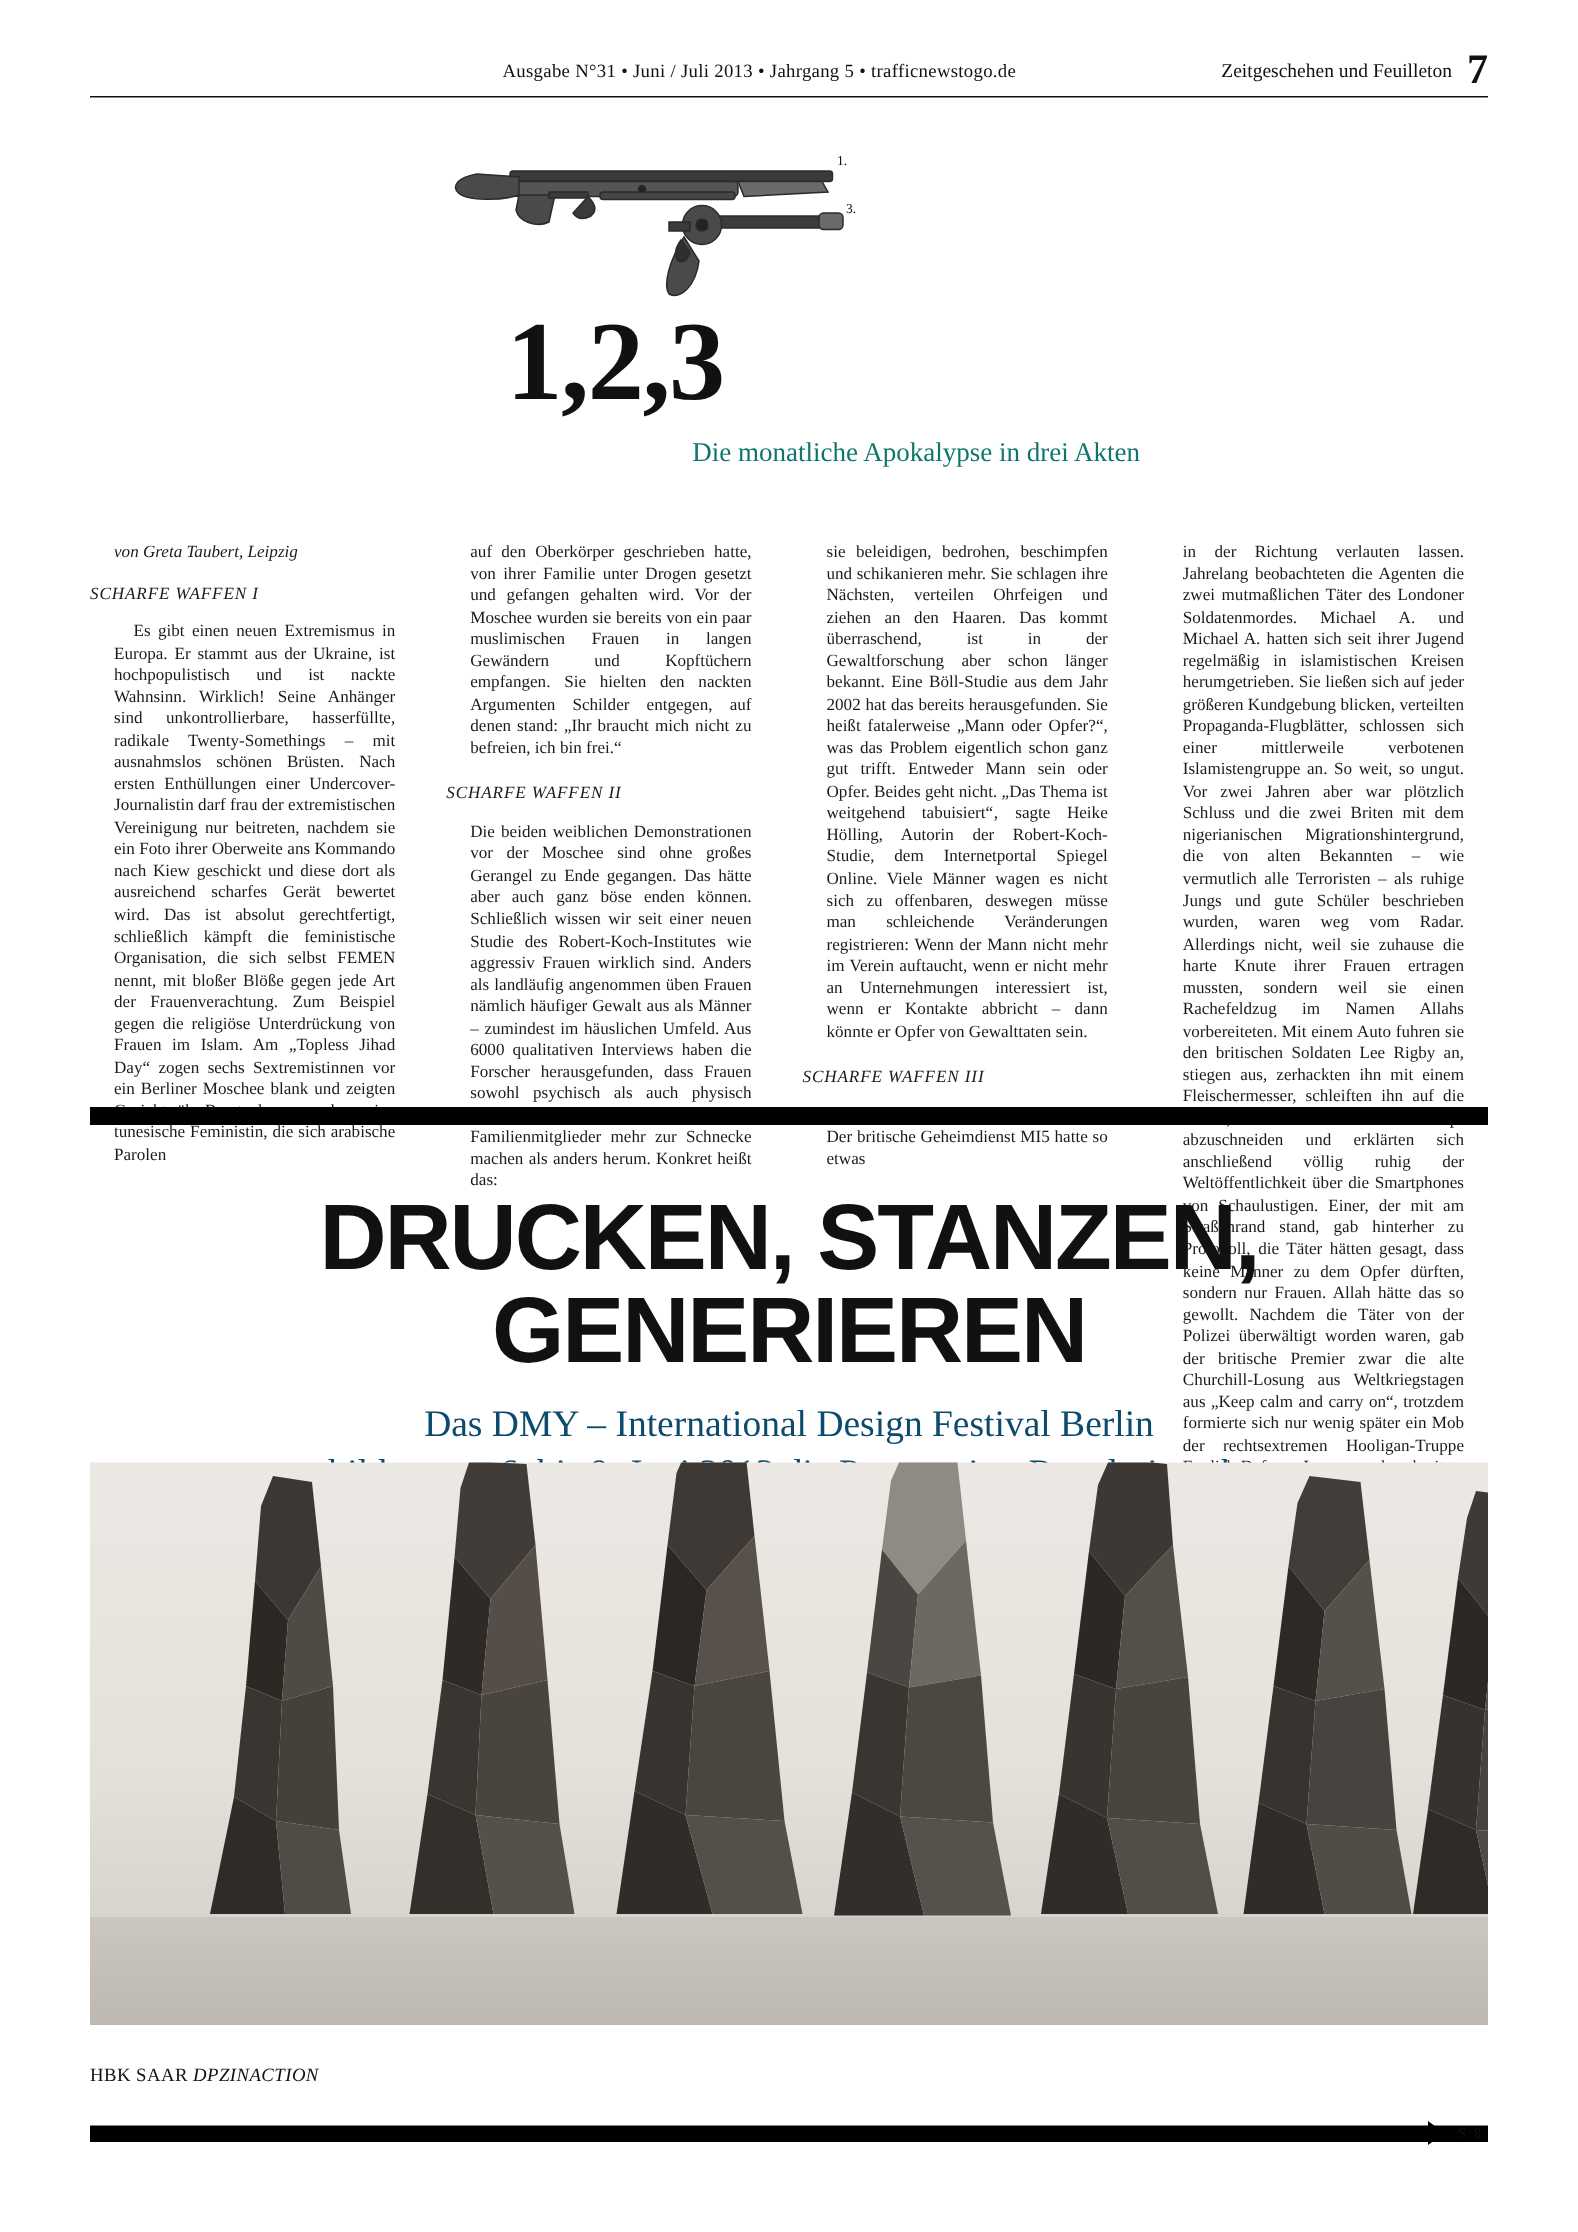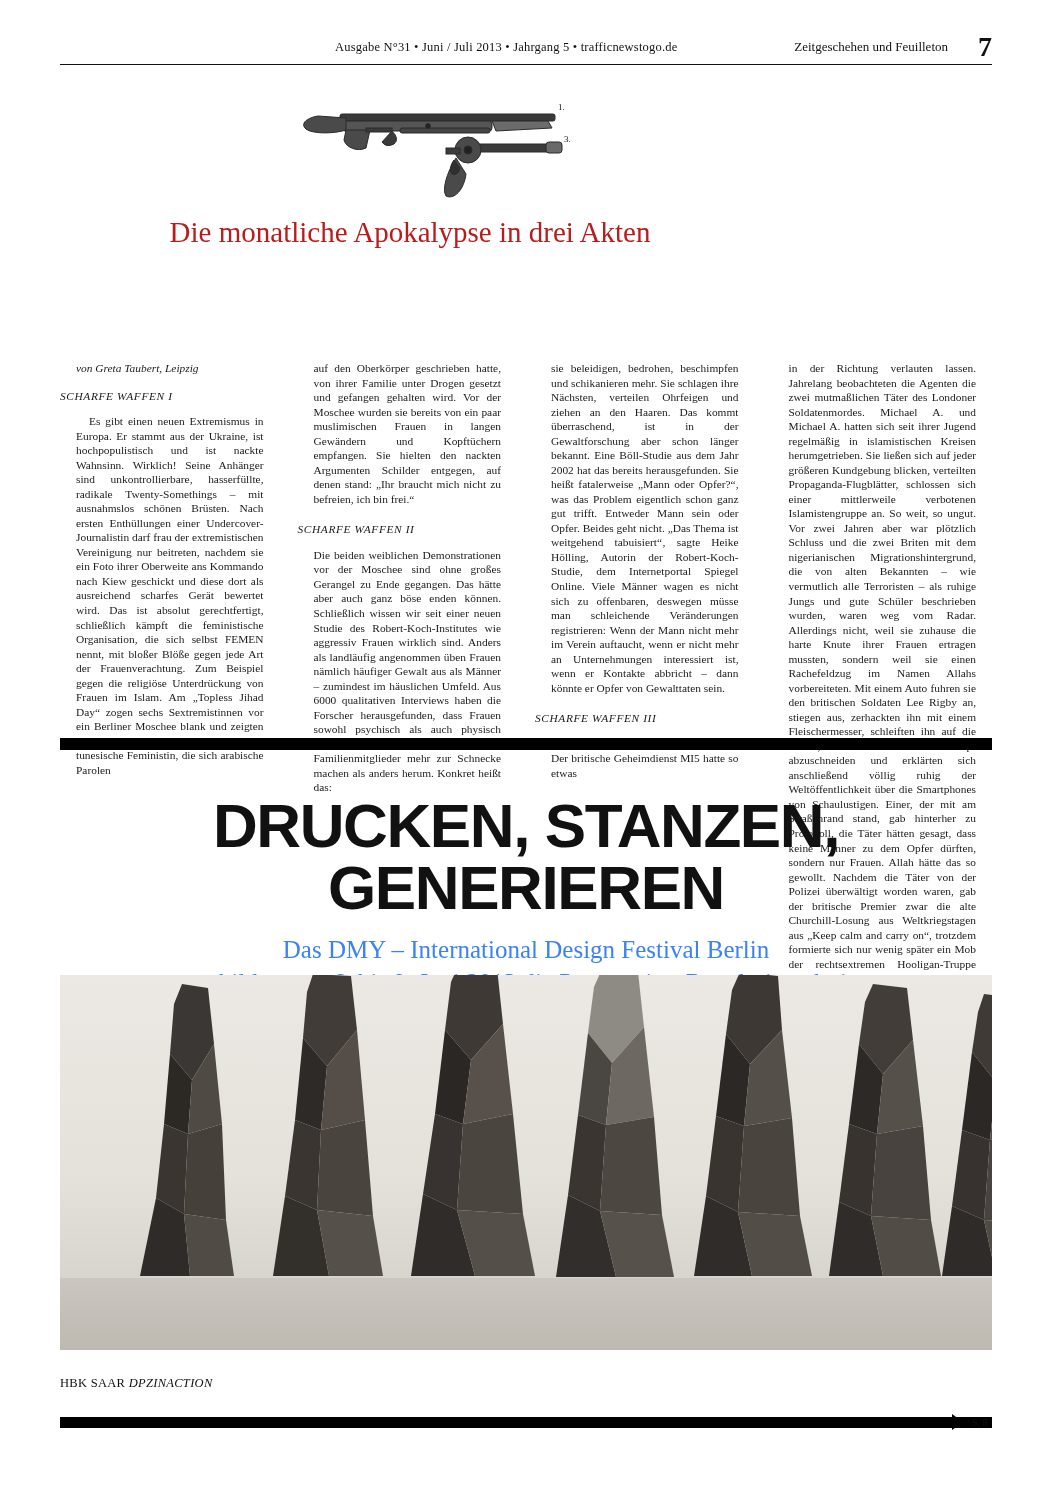--- a/index.html
+++ b/index.html
@@ -19,21 +19,21 @@
     position:absolute; left:60px; top:34px; width:932px;
     display:flex; align-items:flex-end; justify-content:space-between;
   }
   .masthead-left {
     font-family:"Liberation Serif", serif;
     font-size:12.5px; letter-spacing:0.2px; color:#111;
     padding-bottom:4px; white-space:nowrap;
     margin-left:275px;
   }
   .masthead-right {
-    display:flex; align-items:flex-end; gap:30px;
+    display:flex; align-items:flex-end; gap:10px;
   }
   .masthead-section {
     font-family:"Liberation Serif", serif;
     font-size:13px; color:#111; padding-bottom:4px; white-space:nowrap;
   }
   .page-num {
     font-family:"Liberation Serif", serif;
     font-size:28px; font-weight:700; line-height:0.9; color:#111;
   }
   .masthead-rule {
@@ -47,25 +47,25 @@
     text-align:center;
     font-family:"Liberation Serif", serif;
     font-weight:700;
     font-size:75px;
     letter-spacing:-1px;
     line-height:0.95;
     margin-top:4px;
     color:#111;
   }
   .hero-sub {
-    text-align:center;
-    font-family:"Liberation Serif", serif;
-    font-size:29px;
+    text-align:right;
+    font-family:"Liberation Serif", serif;
+    font-size:18px;
     margin-top:14px;
-    color:#b91c1c;
+    color:#0f766e;
   }
 
   
   .cols {
     position:absolute; left:60px; top:345px; width:932px;
     display:flex; gap:18px;
   }
   .col { width:224px; }
   .col p {
     margin:16px;
@@ -105,21 +105,21 @@
     text-align:center;
     line-height:1;
     color:#111;
   }
   .feature-sub {
     text-align:center;
     font-family:"Liberation Serif", serif;
     font-size:25px;
     line-height:1.32;
     margin-top:14px;
-    color:#3b82f6;
+    color:#0c4a6e;
   }
 
   
   .photo {
     position:absolute; left:60px; top:975px; width:932px; height:375px;
     background:linear-gradient(#ece9e4, #e4e0da 55%, #d9d5cf 78%, #cfcac3);
     overflow:hidden;
   }
   .photo-floor {
     position:absolute; left:0; right:0; bottom:0; height:72px;
@@ -183,20 +183,21 @@
             <circle cx="118" cy="16" r="13" fill="#4a4a4a"></circle>
             <circle cx="118" cy="16" r="4" fill="#222"></circle>
             <path d="M106 24 C96 40 92 56 96 62 C104 66 114 56 116 40 Z" fill="#4a4a4a"></path>
             <path d="M104 26 q-6 8 -2 14 q6 2 8 -6 z" fill="#2f2f2f"></path>
             <rect x="96" y="14" width="14" height="6" fill="#3b3b3b"></rect>
             <text x="214" y="8" font-size="9" fill="#111" stroke="none" font-family="Liberation Serif, serif">3.</text>
           </g>
         </g>
       </svg>
     </div>
+    <div class="hero-title">1,2,3</div>
     <div class="hero-sub">Die monatliche Apokalypse in drei Akten</div>
   </div>
 
   <div class="cols">
 
     <div class="col">
       <p class="byline">von Greta Taubert, Leipzig</p>
       <p class="subhead">SCHARFE WAFFEN I</p>
       <p class="indent">Es gibt einen neuen Extremismus in Europa. Er stammt aus der Ukraine, ist hochpopulistisch und ist nackte Wahnsinn. Wirklich! Seine Anhänger sind unkontrollierbare, hasserfüllte, radikale Twenty-Somethings – mit ausnahmslos schönen Brüsten. Nach ersten Enthüllungen einer Undercover-Journalistin darf frau der extremistischen Vereinigung nur beitreten, nachdem sie ein Foto ihrer Oberweite ans Kommando nach Kiew geschickt und diese dort als ausreichend scharfes Gerät bewertet wird. Das ist absolut gerechtfertigt, schließlich kämpft die feministische Organisation, die sich selbst FEMEN nennt, mit bloßer Blöße gegen jede Art der Frauenverachtung. Zum Beispiel gegen die religiöse Unterdrückung von Frauen im Islam. Am „Topless Jihad Day“ zogen sechs Sextremistinnen vor ein Berliner Moschee blank und zeigten Gesicht äh Brust dagegen, dass eine tunesische Feministin, die sich arabische Parolen</p>
     </div>

